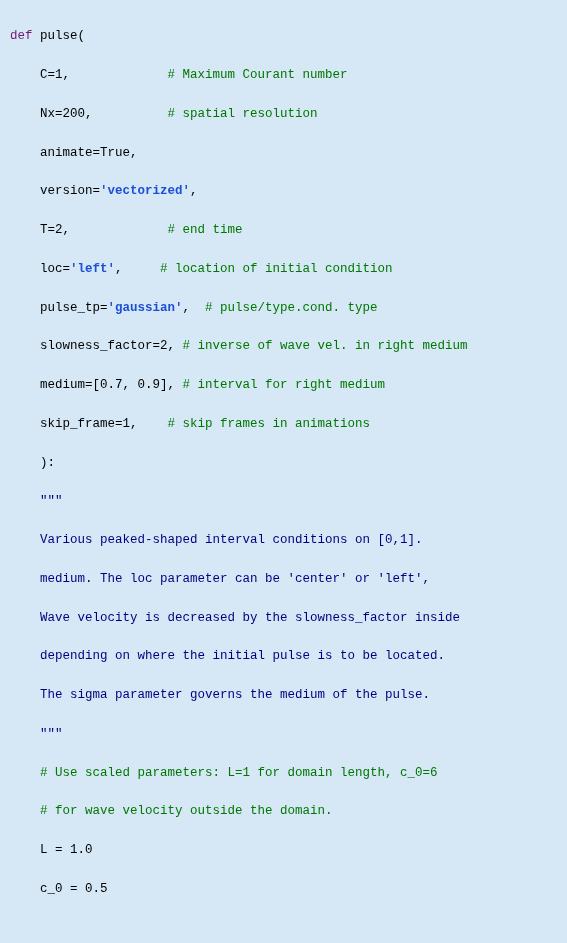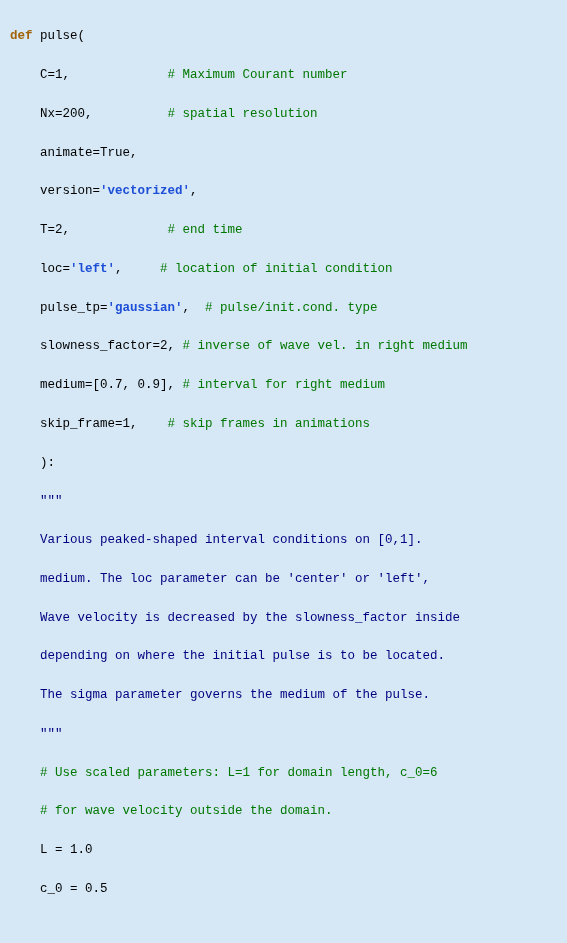--- a/index.html
+++ b/index.html
@@ -25,37 +25,37 @@
       white-space: pre;
       overflow-x: auto;
     }
 
     .code-text {
       display: block;
       color: #000000;
     }
 
     
-    .kw { color: #a16207; font-weight: bold; } 
+    .kw { color: #701a75; font-weight: normal; } 
     .str { color: #1d4ed8; font-weight: bold; } 
     .comment { color: #007700; font-family: Liberation Mono, monospace; }
     .docstr { color: #000080; } 
   </style>
 </head>
 <body>
 
 <div class="code-container">
 <span class="code-text"><span class="kw">def</span> pulse(</span>
 <span class="code-text">    C=1,             <span class="comment"># Maximum Courant number</span></span>
 <span class="code-text">    Nx=200,          <span class="comment"># spatial resolution</span></span>
 <span class="code-text">    animate=True,</span>
 <span class="code-text">    version=<span class="str">'vectorized'</span>,</span>
 <span class="code-text">    T=2,             <span class="comment"># end time</span></span>
 <span class="code-text">    loc=<span class="str">'left'</span>,     <span class="comment"># location of initial condition</span></span>
-<span class="code-text">    pulse_tp=<span class="str">'gaussian'</span>,  <span class="comment"># pulse/init.cond. type</span></span>
+<span class="code-text">    pulse_tp=<span class="str">'gaussian'</span>,  <span class="comment"># pulse/type.cond. type</span></span>
 <span class="code-text">    slowness_factor=2, <span class="comment"># inverse of wave vel. in right medium</span></span>
 <span class="code-text">    medium=[0.7, 0.9], <span class="comment"># interval for right medium</span></span>
 <span class="code-text">    skip_frame=1,    <span class="comment"># skip frames in animations</span></span>
 <span class="code-text">    ):</span>
 <span class="code-text">    <span class="docstr">"""</span></span>
 <span class="code-text">    <span class="docstr">Various peaked-shaped interval conditions on [0,1].</span></span>
 <span class="code-text">    <span class="docstr">medium. The loc parameter can be 'center' or 'left',</span></span>
 <span class="code-text">    <span class="docstr">Wave velocity is decreased by the slowness_factor inside</span></span>
 <span class="code-text">    <span class="docstr">depending on where the initial pulse is to be located.</span></span>
 <span class="code-text">    <span class="docstr">The sigma parameter governs the medium of the pulse.</span></span>

